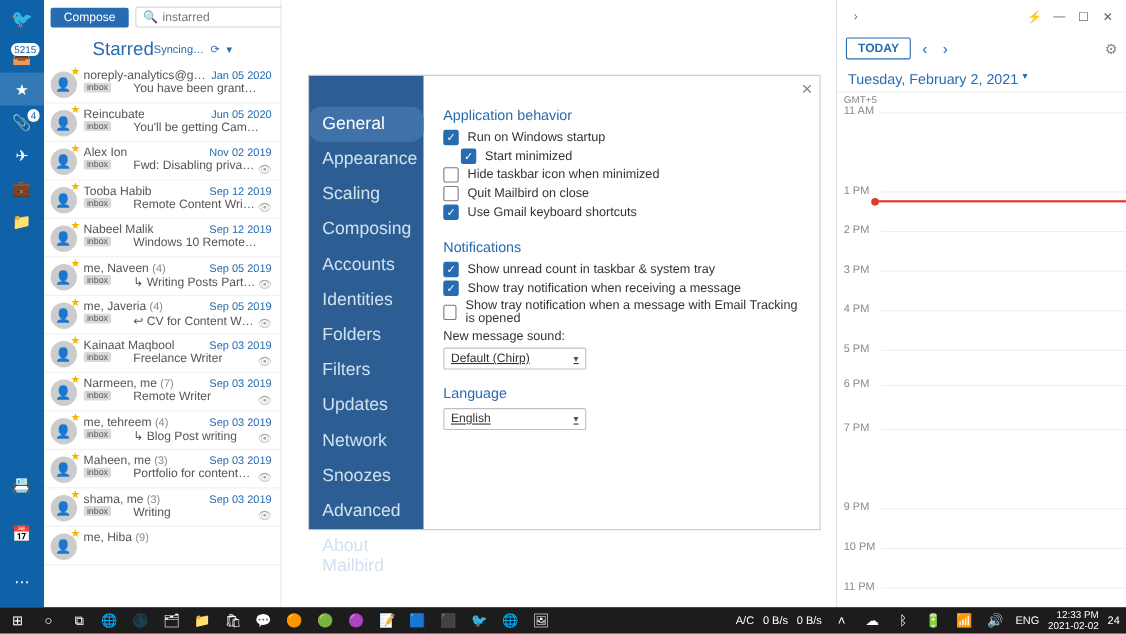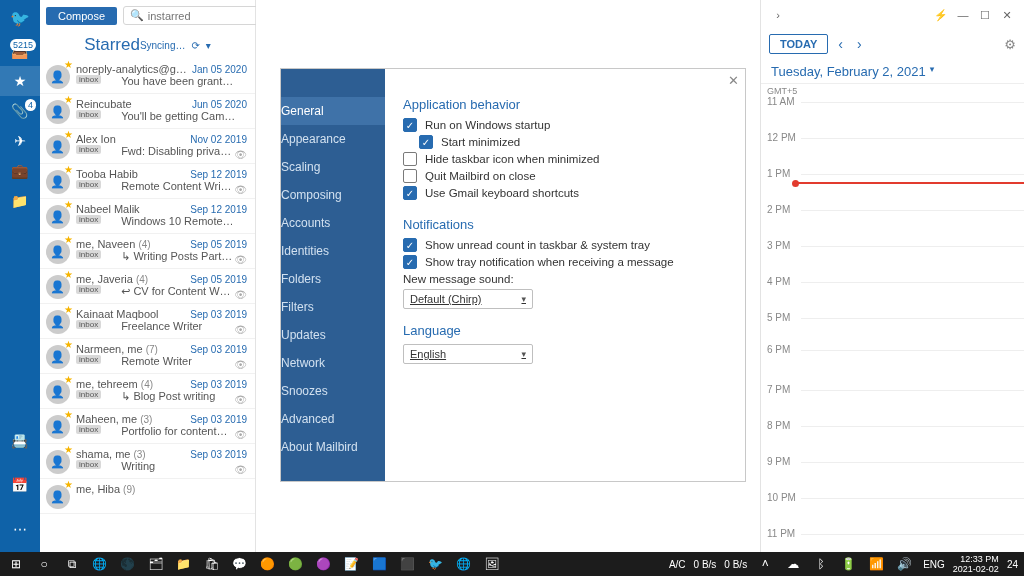--- a/index.html
+++ b/index.html
@@ -38,21 +38,21 @@
 .msg .count { color:#888; font-size:10px; }
 .msg .eye { position:absolute; right:8px; bottom:3px; font-size:10px; color:#aaa; }
 
 
 .center { flex:1; background:#fff; position:relative; }
 
 
 .dlg { position:absolute; left:280px; top:68px; width:466px; height:414px; border:1px solid #c8c8c8; background:#fff; display:flex; box-shadow:0 0 0 rgba(0,0,0,0); }
 .dlg-close { position:absolute; right:6px; top:4px; font-size:13px; color:#888; cursor:pointer; }
 .dlg-side { width:104px; background:#2d5e93; display:flex; flex-direction:column; padding-top:28px; }
-.dlg-side .item { color:#d2e1f0; font-size:12px; padding:7px 0; cursor:pointer; }
+.dlg-side .item { color:#d2e1f0; font-size:16px; padding:7px 12px; cursor:pointer;border-radius:11px; }
 .dlg-side .item.sel { background:#3f72a8; color:#fff; }
 .dlg-body { flex:1; padding:28px 18px 16px 18px; overflow:auto; }
 .dlg-body h3 { color:#276bb0; font-weight:400; font-size:13px; margin:0 0 6px 0; }
 .opt-row { display:flex; align-items:center; gap:8px; font-size:11.5px; color:#333; margin-bottom:3px; }
 .opt-row.indent { margin-left:16px; }
 .chk { width:14px; height:14px; border:1px solid #7a7a7a; border-radius:2px; display:inline-flex; align-items:center; justify-content:center; font-size:10px; color:#fff; }
 .chk.on { background:#276bb0; border-color:#276bb0; }
 .sub-label { font-size:11.5px; color:#333; margin-top:4px; margin-bottom:4px; display:block; }
 .select { width:130px; border:1px solid #bfbfbf; border-radius:2px; padding:3px 6px; font-size:11px; display:flex; justify-content:space-between; align-items:center; color:#333; cursor:pointer;text-decoration:underline; }
 .select .caret { font-size:9px; color:#555; }
@@ -341,24 +341,20 @@
     <div class="cal-date">
       <span>Tuesday, February 2, 2021</span>
       <span class="caret">▾</span>
     </div>
     <div class="cal-grid" id="cal-grid">
       <span class="tz">GMT+5</span>
     <div class="hr-row" style="top: 18px;">
           <span class="lbl">11 AM</span>
           <div class="line"></div>
         </div>
-        <div class="hr-row" style="top: 54px;">
-          <span class="lbl">12 PM</span>
-          <div class="line"></div>
-        </div>
         <div class="hr-row" style="top: 90px;">
           <span class="lbl">1 PM</span>
           <div class="line"></div>
         </div>
         <div class="hr-row" style="top: 126px;">
           <span class="lbl">2 PM</span>
           <div class="line"></div>
         </div>
         <div class="hr-row" style="top: 162px;">
           <span class="lbl">3 PM</span>
@@ -371,24 +367,20 @@
         <div class="hr-row" style="top: 234px;">
           <span class="lbl">5 PM</span>
           <div class="line"></div>
         </div>
         <div class="hr-row" style="top: 266px;">
           <span class="lbl">6 PM</span>
           <div class="line"></div>
         </div>
         <div class="hr-row" style="top: 306px;">
           <span class="lbl">7 PM</span>
-          <div class="line"></div>
-        </div>
-        <div class="hr-row" style="top: 342px;">
-          <span class="lbl">8 PM</span>
           <div class="line"></div>
         </div>
         <div class="hr-row" style="top: 378px;">
           <span class="lbl">9 PM</span>
           <div class="line"></div>
         </div>
         <div class="hr-row" style="top: 414px;">
           <span class="lbl">10 PM</span>
           <div class="line"></div>
         </div>
@@ -442,20 +434,24 @@
       </div>
     <div class="sec-gap"></div>
     <h3>Notifications</h3>
     <div class="opt-row">
         <span class="chk on">✓</span>
         <span>Show unread count in taskbar &amp; system tray</span>
       </div>
     <div class="opt-row">
         <span class="chk on">✓</span>
         <span>Show tray notification when receiving a message</span>
+      </div>
+    <div class="opt-row">
+        <span class="chk"></span>
+        <span>Show tray notification when a message with Email Tracking is opened</span>
       </div>
     <span class="sub-label">New message sound:</span>
     <div class="select">
         <span>Default (Chirp)</span>
         <span class="caret">▾</span>
       </div>
     <div class="sec-gap"></div>
     <h3>Language</h3>
     <div class="select">
         <span>English</span>

